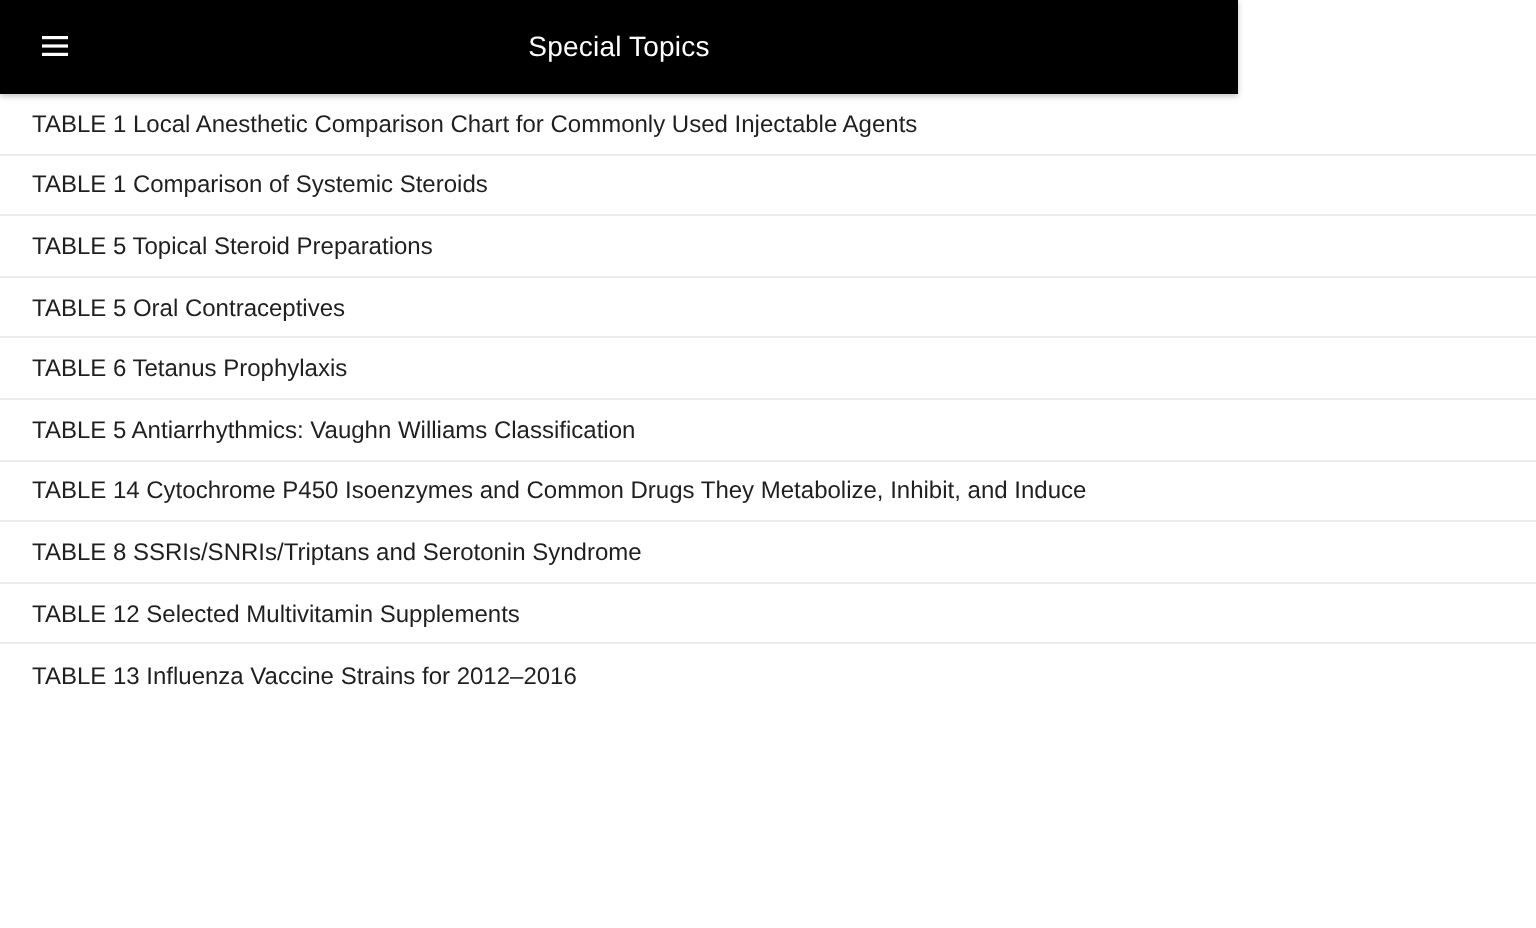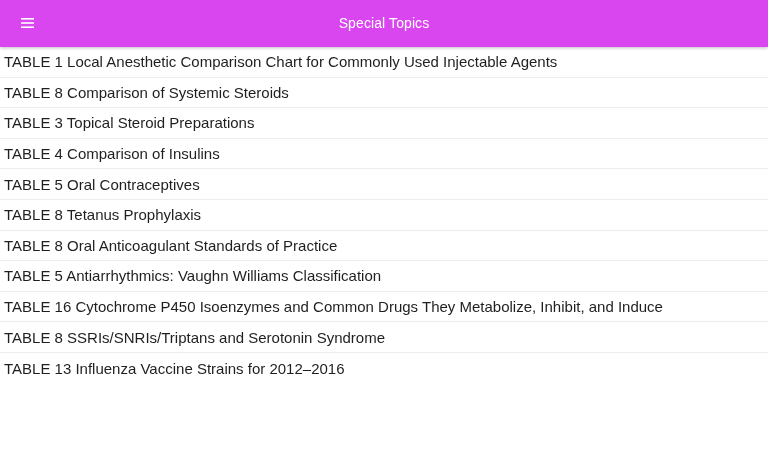--- a/index.html
+++ b/index.html
@@ -3,22 +3,22 @@
   <meta charset="utf-8">
   <style>
     * { box-sizing: border-box; margin: 0; padding: 0; }
     html, body {
       width: 768px; height: 464px; overflow: hidden;
       background: #ffffff;
       font-family: "Liberation Sans", "DejaVu Sans", sans-serif;
     }
     .app-bar {
       position: absolute; left: 0; top: 0;
-      width: 768px; height: 47px;
-      background: #d946ef;
+      width: 619px; height: 47px;
+      background: #000000;
       box-shadow: 0 1px 3px rgba(0,0,0,0.25);
       z-index: 2;
     }
     .menu-button {
       position: absolute; left: 14px; top: 10px;
       width: 26px; height: 26px;
       display: flex; align-items: center; justify-content: center;
       cursor: pointer;
     }
     .menu-button svg { display: block; }
@@ -31,23 +31,23 @@
       font-weight: normal;
       letter-spacing: 0.1px;
     }
     .list {
       position: absolute; left: 0; top: 47px;
       width: 768px;
     }
     .list-item {
       height: 30.6px;
       display: flex; align-items: center;
-      padding-left: 4px;
+      padding-left: 16px;
       border-bottom: 1.5px solid #ececec;
-      font-size: 15px;
+      font-size: 12px;
       color: #1f1f1f;
       cursor: pointer;
       white-space: nowrap;
       text-align: right;
     }
     .list-item:last-child { border-bottom: none; }
   </style>
 </head>
 <body>
 
@@ -60,42 +60,39 @@
     </svg>
   </div>
   <div class="app-title">Special Topics</div>
 </header>
 
 <main class="list">
   <div class="list-item">
       <span>TABLE 1 Local Anesthetic Comparison Chart for Commonly Used Injectable Agents</span>
     </div>
   <div class="list-item">
-      <span>TABLE 8 Comparison of Systemic Steroids</span>
+      <span>TABLE 1 Comparison of Systemic Steroids</span>
     </div>
   <div class="list-item">
-      <span>TABLE 3 Topical Steroid Preparations</span>
-    </div>
-  <div class="list-item">
-      <span>TABLE 4 Comparison of Insulins</span>
+      <span>TABLE 5 Topical Steroid Preparations</span>
     </div>
   <div class="list-item">
       <span>TABLE 5 Oral Contraceptives</span>
     </div>
   <div class="list-item">
-      <span>TABLE 8 Tetanus Prophylaxis</span>
-    </div>
-  <div class="list-item">
-      <span>TABLE 8 Oral Anticoagulant Standards of Practice</span>
+      <span>TABLE 6 Tetanus Prophylaxis</span>
     </div>
   <div class="list-item">
       <span>TABLE 5 Antiarrhythmics: Vaughn Williams Classification</span>
     </div>
   <div class="list-item">
-      <span>TABLE 16 Cytochrome P450 Isoenzymes and Common Drugs They Metabolize, Inhibit, and Induce</span>
+      <span>TABLE 14 Cytochrome P450 Isoenzymes and Common Drugs They Metabolize, Inhibit, and Induce</span>
     </div>
   <div class="list-item">
       <span>TABLE 8 SSRIs/SNRIs/Triptans and Serotonin Syndrome</span>
+    </div>
+  <div class="list-item">
+      <span>TABLE 12 Selected Multivitamin Supplements</span>
     </div>
   <div class="list-item">
       <span>TABLE 13 Influenza Vaccine Strains for 2012–2016</span>
     </div>
 </main>
 
 </body></html>

